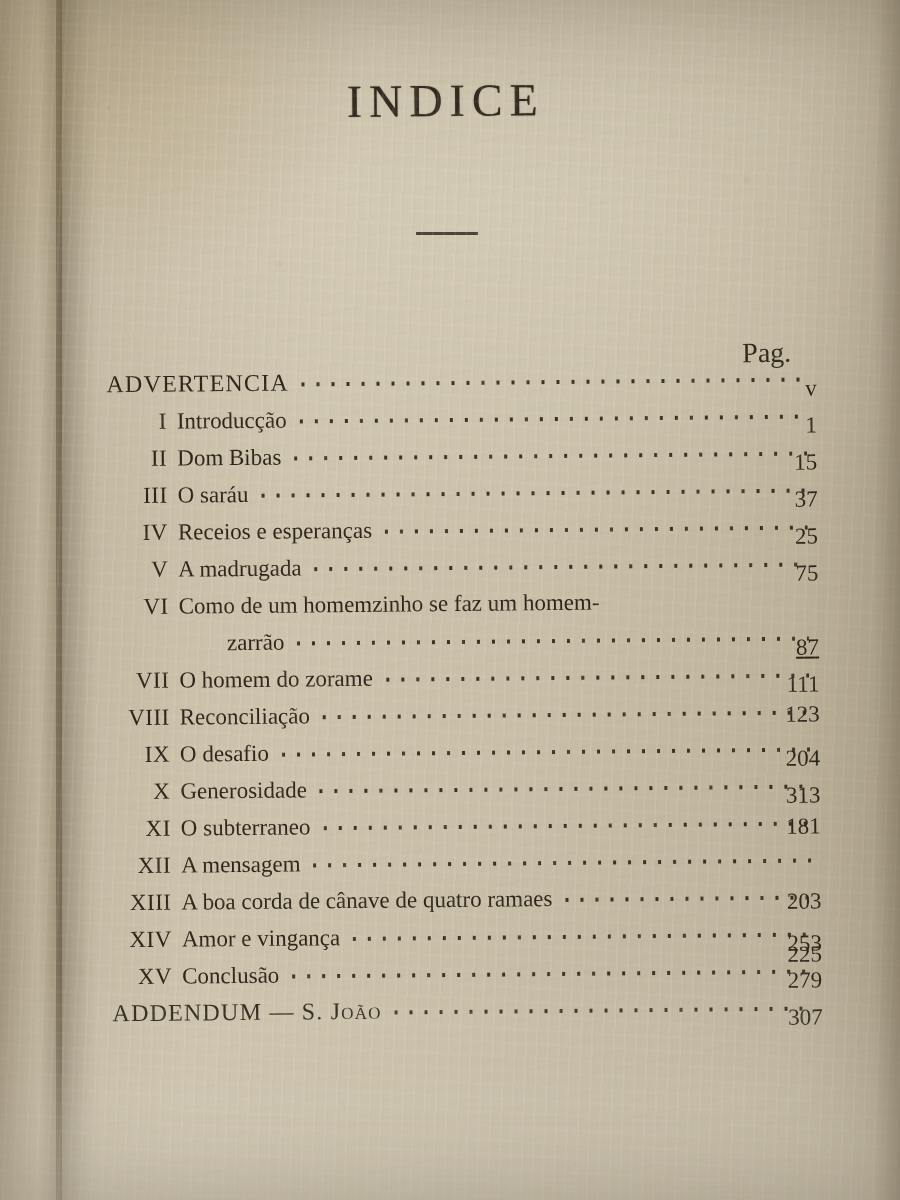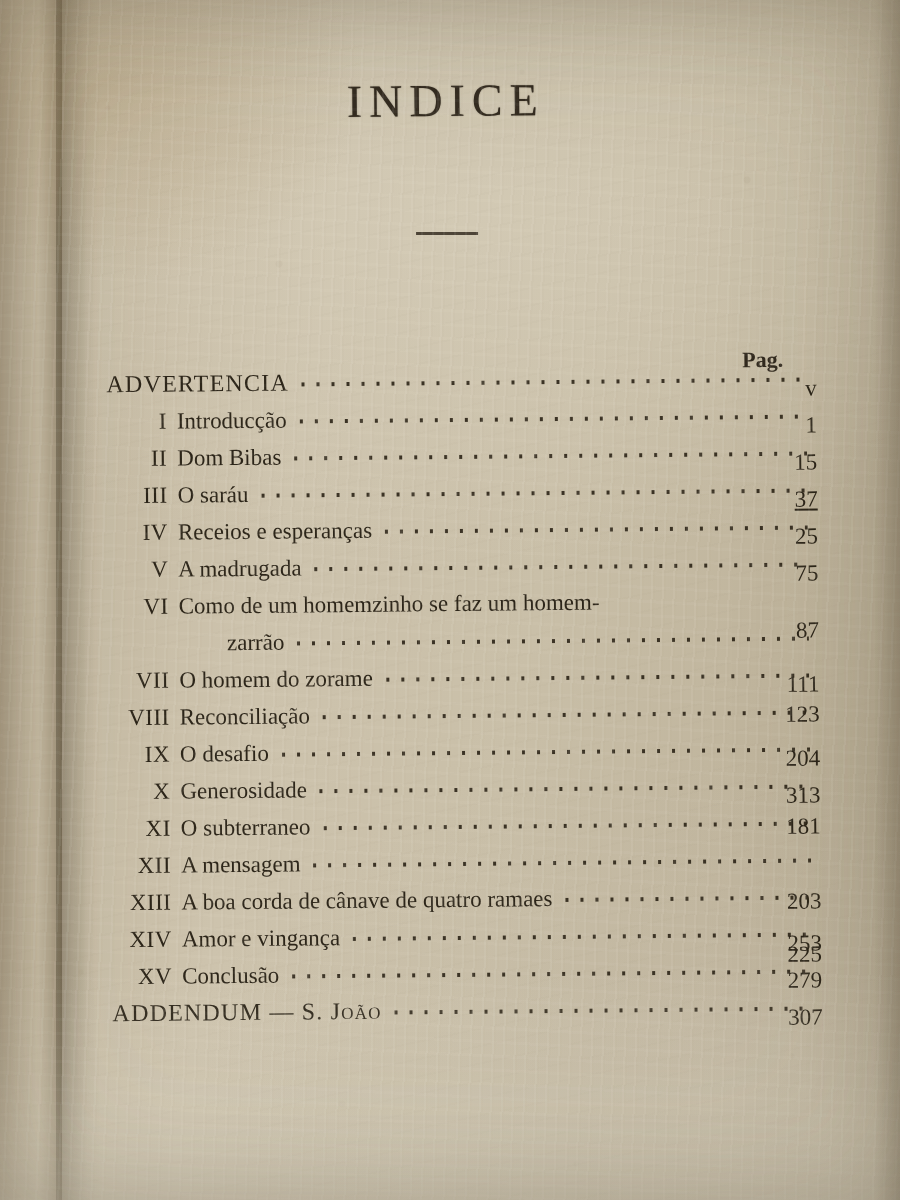--- a/index.html
+++ b/index.html
@@ -120,25 +120,24 @@
     margin-left: -31px;
     width: 62px;
     height: 3px;
     background: #3a3125;
     opacity: .88;
     transform: rotate(.7deg);
   }
 
   .pag-head {
     position: absolute;
-    top: 350px;
+    top: 340px;
     left: 744px;
-    font-size: 22px;
+    font-size: 28px;
     color: #322a1f;
-    font-weight: bold;
   }
 
   
   .toc {
     position: absolute;
     top: 366px;
     left: 108px;
     width: 700px;
     font-size: 23px;
     line-height: 1;
@@ -246,21 +245,21 @@
           <span class="num">II</span>
           <span class="label">Dom Bibas</span>
           <span class="leader"></span>
         </div>
         <div class="pnum" style="top: 88px;">15</div>
         <div class="row">
           <span class="num">III</span>
           <span class="label">O saráu</span>
           <span class="leader"></span>
         </div>
-        <div class="pnum" style="top: 125px; text-decoration: underline;">37</div>
+        <div class="pnum" style="top: 125px;">37</div>
         <div class="row">
           <span class="num">IV</span>
           <span class="label">Receios e esperanças</span>
           <span class="leader"></span>
         </div>
         <div class="pnum" style="top: 162px;">25</div>
         <div class="row">
           <span class="num">V</span>
           <span class="label">A madrugada</span>
           <span class="leader"></span>
@@ -269,21 +268,21 @@
         <div class="row noleader">
           <span class="num">VI</span>
           <span class="label">Como de um homemzinho se faz um homem-</span>
           <span class="leader"></span>
         </div>
         <div class="cont">
           <span class="indent"></span>
           <span class="label">zarrão</span>
           <span class="leader"></span>
         </div>
-        <div class="pnum" style="top: 256px;">87</div>
+        <div class="pnum" style="top: 273px; text-decoration: underline;">87</div>
         <div class="row">
           <span class="num">VII</span>
           <span class="label">O homem do zorame</span>
           <span class="leader"></span>
         </div>
         <div class="pnum" style="top: 310px;">111</div>
         <div class="row">
           <span class="num">VIII</span>
           <span class="label">Reconciliação</span>
           <span class="leader"></span>

